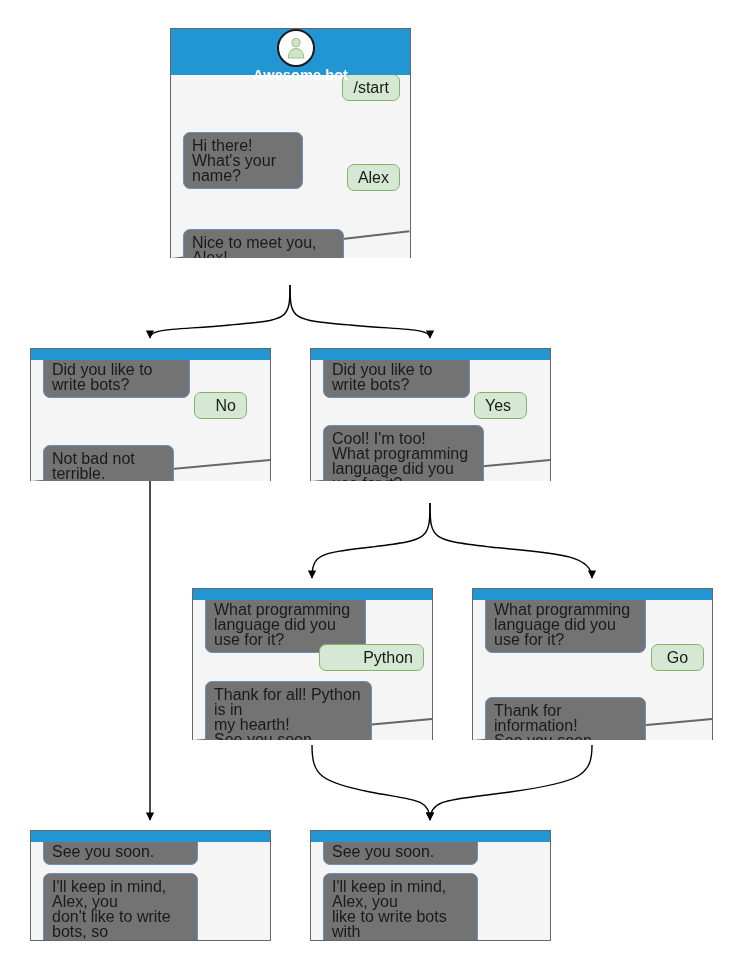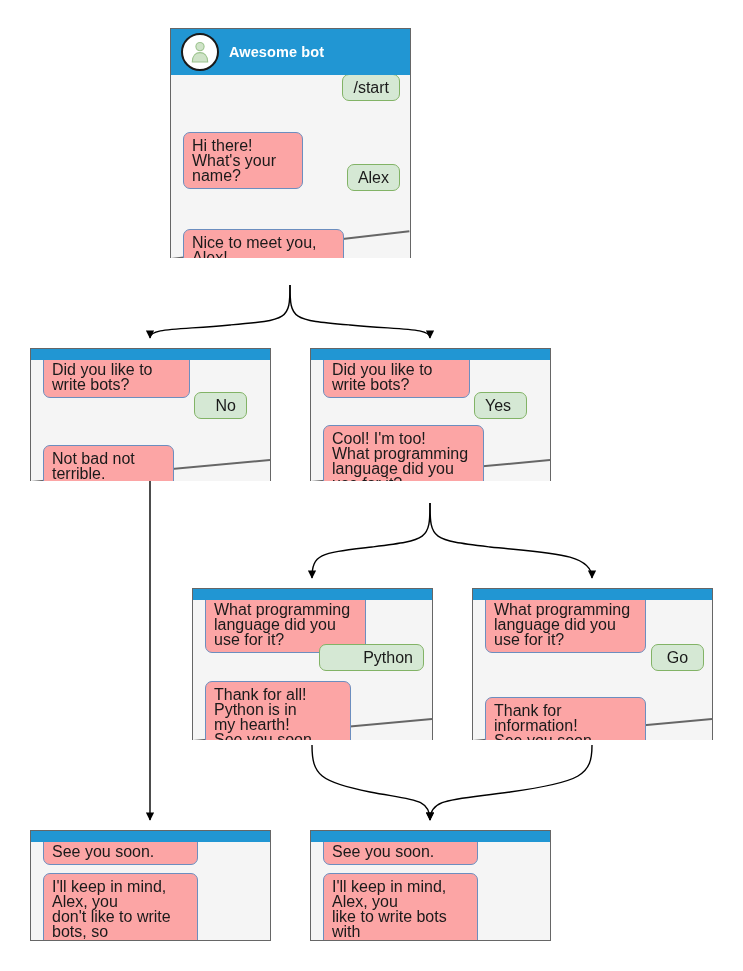--- a/index.html
+++ b/index.html
@@ -40,20 +40,21 @@
     background: #666666;
     transform-origin: left center;
     pointer-events: none;
   }
   .node-header {
     position: absolute;
     left: 0; top: 0;
     width: 100%;
     background: #2196d3;
     z-index: 3;
+    flex-direction: column;
   }
   .node-header.tall {
     display: flex;
     align-items: center;
     padding-left: 10px;
   }
   .node-title {
     color: #ffffff;
     font-size: 14.5px;
     font-weight: bold;
@@ -77,21 +78,21 @@
     position: absolute;
     border-radius: 7px;
     padding: 5px 8px 5px 8px;
     font-size: 16px;
     line-height: 15px;
     color: #1a1a1a;
     white-space: pre-line;
     z-index: 2;
   }
   .bubble.bot {
-    background: #fca5a5;
+    background: #737373;
     border: 1px solid #6c8ebf;
     left: 12px;
   }
   .bubble.user {
     background: #d5e8d4;
     border: 1px solid #82b366;
     padding: 5px 10px;
   }
 </style>
 </head>
@@ -151,21 +152,21 @@
         <div class="bubble bot" style="top: 76px; width: 161px;">Cool! I'm too!
 What programming
 language did you use for it?</div>
       </div>
       <div class="node skewed" style="left: 192px; top: 588px; width: 241px; height: 152px; border-bottom: none;">
         <div class="node-skew-edge" style="top: 151px; transform: rotate(-5.21586deg);"></div>
         <div class="node-header" style="height: 11px;"></div>
         <div class="bubble bot" style="top: 7px; width: 161px; border-top-left-radius: 0px; border-top-right-radius: 0px;">What programming
 language did you use for it?</div>
         <div class="bubble user" style="top: 55px; left: auto; right: 8px; min-width: 53px; text-align: left; padding-left: 43px;">Python</div>
-        <div class="bubble bot" style="top: 92px; width: 146px;">Thank for all! Python is in
+        <div class="bubble bot" style="top: 92px; width: 167px;">Thank for all! Python is in
 my hearth!
 See you soon.</div>
       </div>
       <div class="node skewed" style="left: 472px; top: 588px; width: 241px; height: 152px; border-bottom: none;">
         <div class="node-skew-edge" style="top: 151px; transform: rotate(-5.21586deg);"></div>
         <div class="node-header" style="height: 11px;"></div>
         <div class="bubble bot" style="top: 7px; width: 161px; border-top-left-radius: 0px; border-top-right-radius: 0px;">What programming
 language did you use for it?</div>
         <div class="bubble user" style="top: 55px; left: auto; right: 8px; min-width: 53px; text-align: center;">Go</div>
         <div class="bubble bot" style="top: 108px; width: 161px;">Thank for information!

